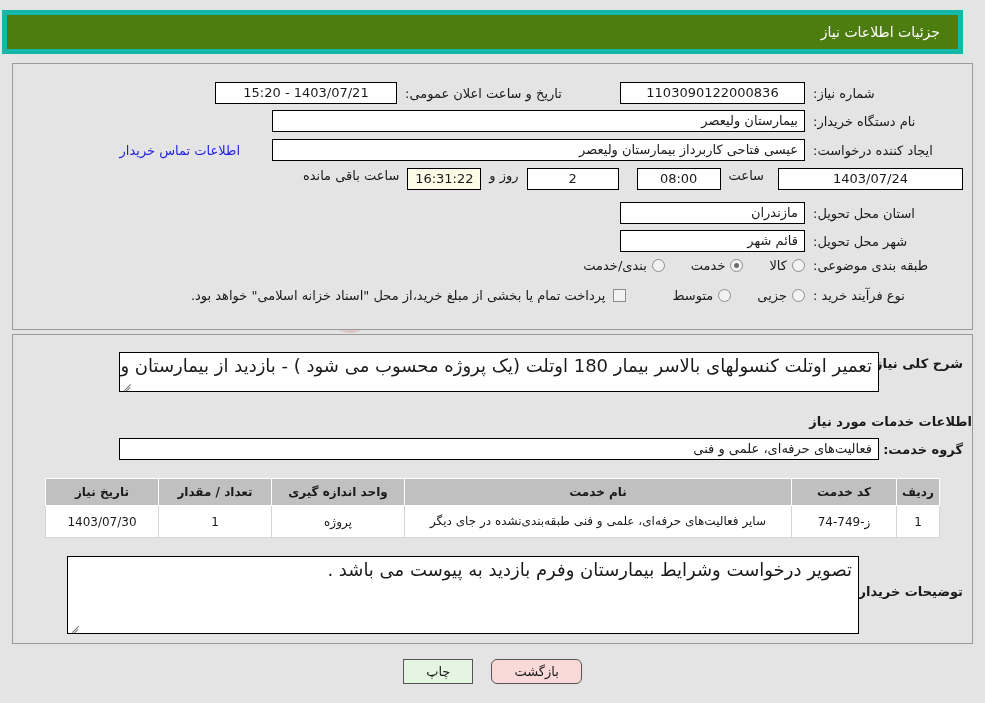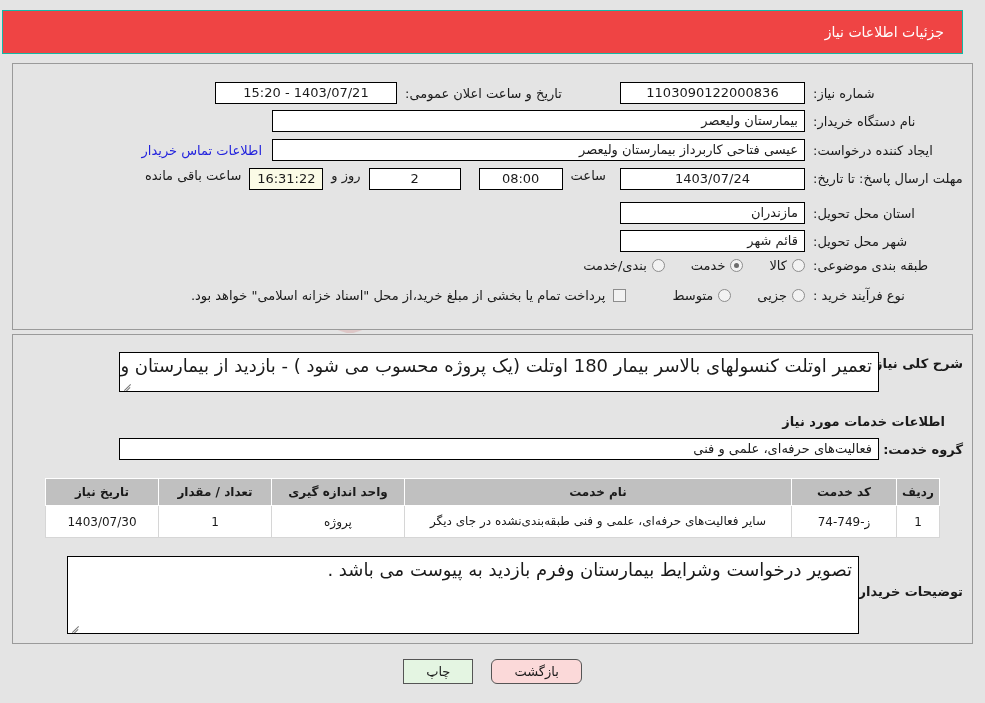--- a/index.html
+++ b/index.html
@@ -16,22 +16,22 @@
     direction: rtl;
   }
 
   
   .header-bar {
     position: absolute;
     top: 10px;
     right: 22px;
     left: 2px;
     height: 44px;
-    background: #ef4444;
-    border: 1px solid #14b8a6;
+    background: #4d7c0f;
+    border: 5px solid #14b8a6;
     box-sizing: border-box;
     display: flex;
     align-items: center;
     justify-content: flex-start;
     padding: 0 18px;
   }
   .header-title {
     color: #ffffff;
     font-size: 14px;
     letter-spacing: 0.2px;
@@ -98,21 +98,21 @@
     box-sizing: border-box;
     height: 22px;
     line-height: 20px;
     font-size: 13px;
     color: #1a1a1a;
     font-family: "DejaVu Sans", "Liberation Sans", sans-serif;
     padding: 0 6px;
     direction: rtl;
   }
   .finput.center { text-align: center; direction: ltr; }
-  .finput.rtl-val { text-align: right; }
+  .finput.rtl-val { text-align: right; margin-left: 22px; }
   .finput.timer {
     background: #fbfbe6;
     text-align: center;
     direction: ltr;
   }
 
   .link-blue {
     color: #2222dd;
     font-size: 13px;
     text-decoration: none;
@@ -288,21 +288,20 @@
     <span class="finput rtl-val" style="width:533px;">بیمارستان ولیعصر</span>
   </div>
 
   <div class="frow" style="top:139px; right:22px;">
     <span class="flabel" style="width:150px;">ایجاد کننده درخواست:</span>
     <span class="finput rtl-val" style="width:533px;">عیسی فتاحی کاربرداز بیمارستان ولیعصر</span>
     <a class="link-blue" style="margin-right:10px;">اطلاعات تماس خریدار</a>
   </div>
 
   <div class="frow" style="top:168px; right:22px; align-items:flex-start;">
-    <span class="flabel" style="width:150px; white-space:normal; line-height:17px; padding-top:2px;">مهلت ارسال پاسخ: تا تاریخ:</span>
     <span class="finput center" style="width:185px;">1403/07/24</span>
     <span class="small-note" style="margin-right:14px;">ساعت</span>
     <span class="finput center" style="width:84px; margin-right:8px;">08:00</span>
     <span class="finput center" style="width:92px; margin-right:18px;">2</span>
     <span class="small-note" style="margin-right:8px;">روز و</span>
     <span class="finput timer" style="width:74px; margin-right:8px;">16:31:22</span>
     <span class="small-note" style="margin-right:8px;">ساعت باقی مانده</span>
   </div>
 
   <div class="frow" style="top:202px; right:22px;">
@@ -350,21 +349,21 @@
 <div class="panel panel-mid"></div>
 
 <div class="frow" style="top:352px; right:22px; align-items:flex-start; z-index:2;">
   <span class="bold-label" style="width:78px; text-align:left; padding-left:6px; padding-top:4px;">شرح کلی نیاز:</span>
   <span class="ta-box" style="width:760px; height:40px;">
     <span>تعمیر اوتلت کنسولهای بالاسر بیمار 180 اوتلت (یک پروژه محسوب می شود ) - بازدید از بیمارستان و تکمیل فرم بازدیدالزامیست .</span>
     <span class="resize-grip"></span>
   </span>
 </div>
 
-<div class="section-title" style="top:414px; right:40px; z-index:2;">اطلاعات خدمات مورد نیاز</div>
+<div class="section-title" style="top:414px; right:13px; z-index:2;">اطلاعات خدمات مورد نیاز</div>
 
 <div class="frow" style="top:438px; right:22px; z-index:2;">
   <span class="bold-label" style="width:78px; text-align:left; padding-left:6px;">گروه خدمت:</span>
   <span class="finput rtl-val" style="width:760px;">فعالیت‌های حرفه‌ای، علمی و فنی</span>
 </div>
 
 <div class="tbl-wrap">
   <table class="needs">
     <thead>
       <tr>

